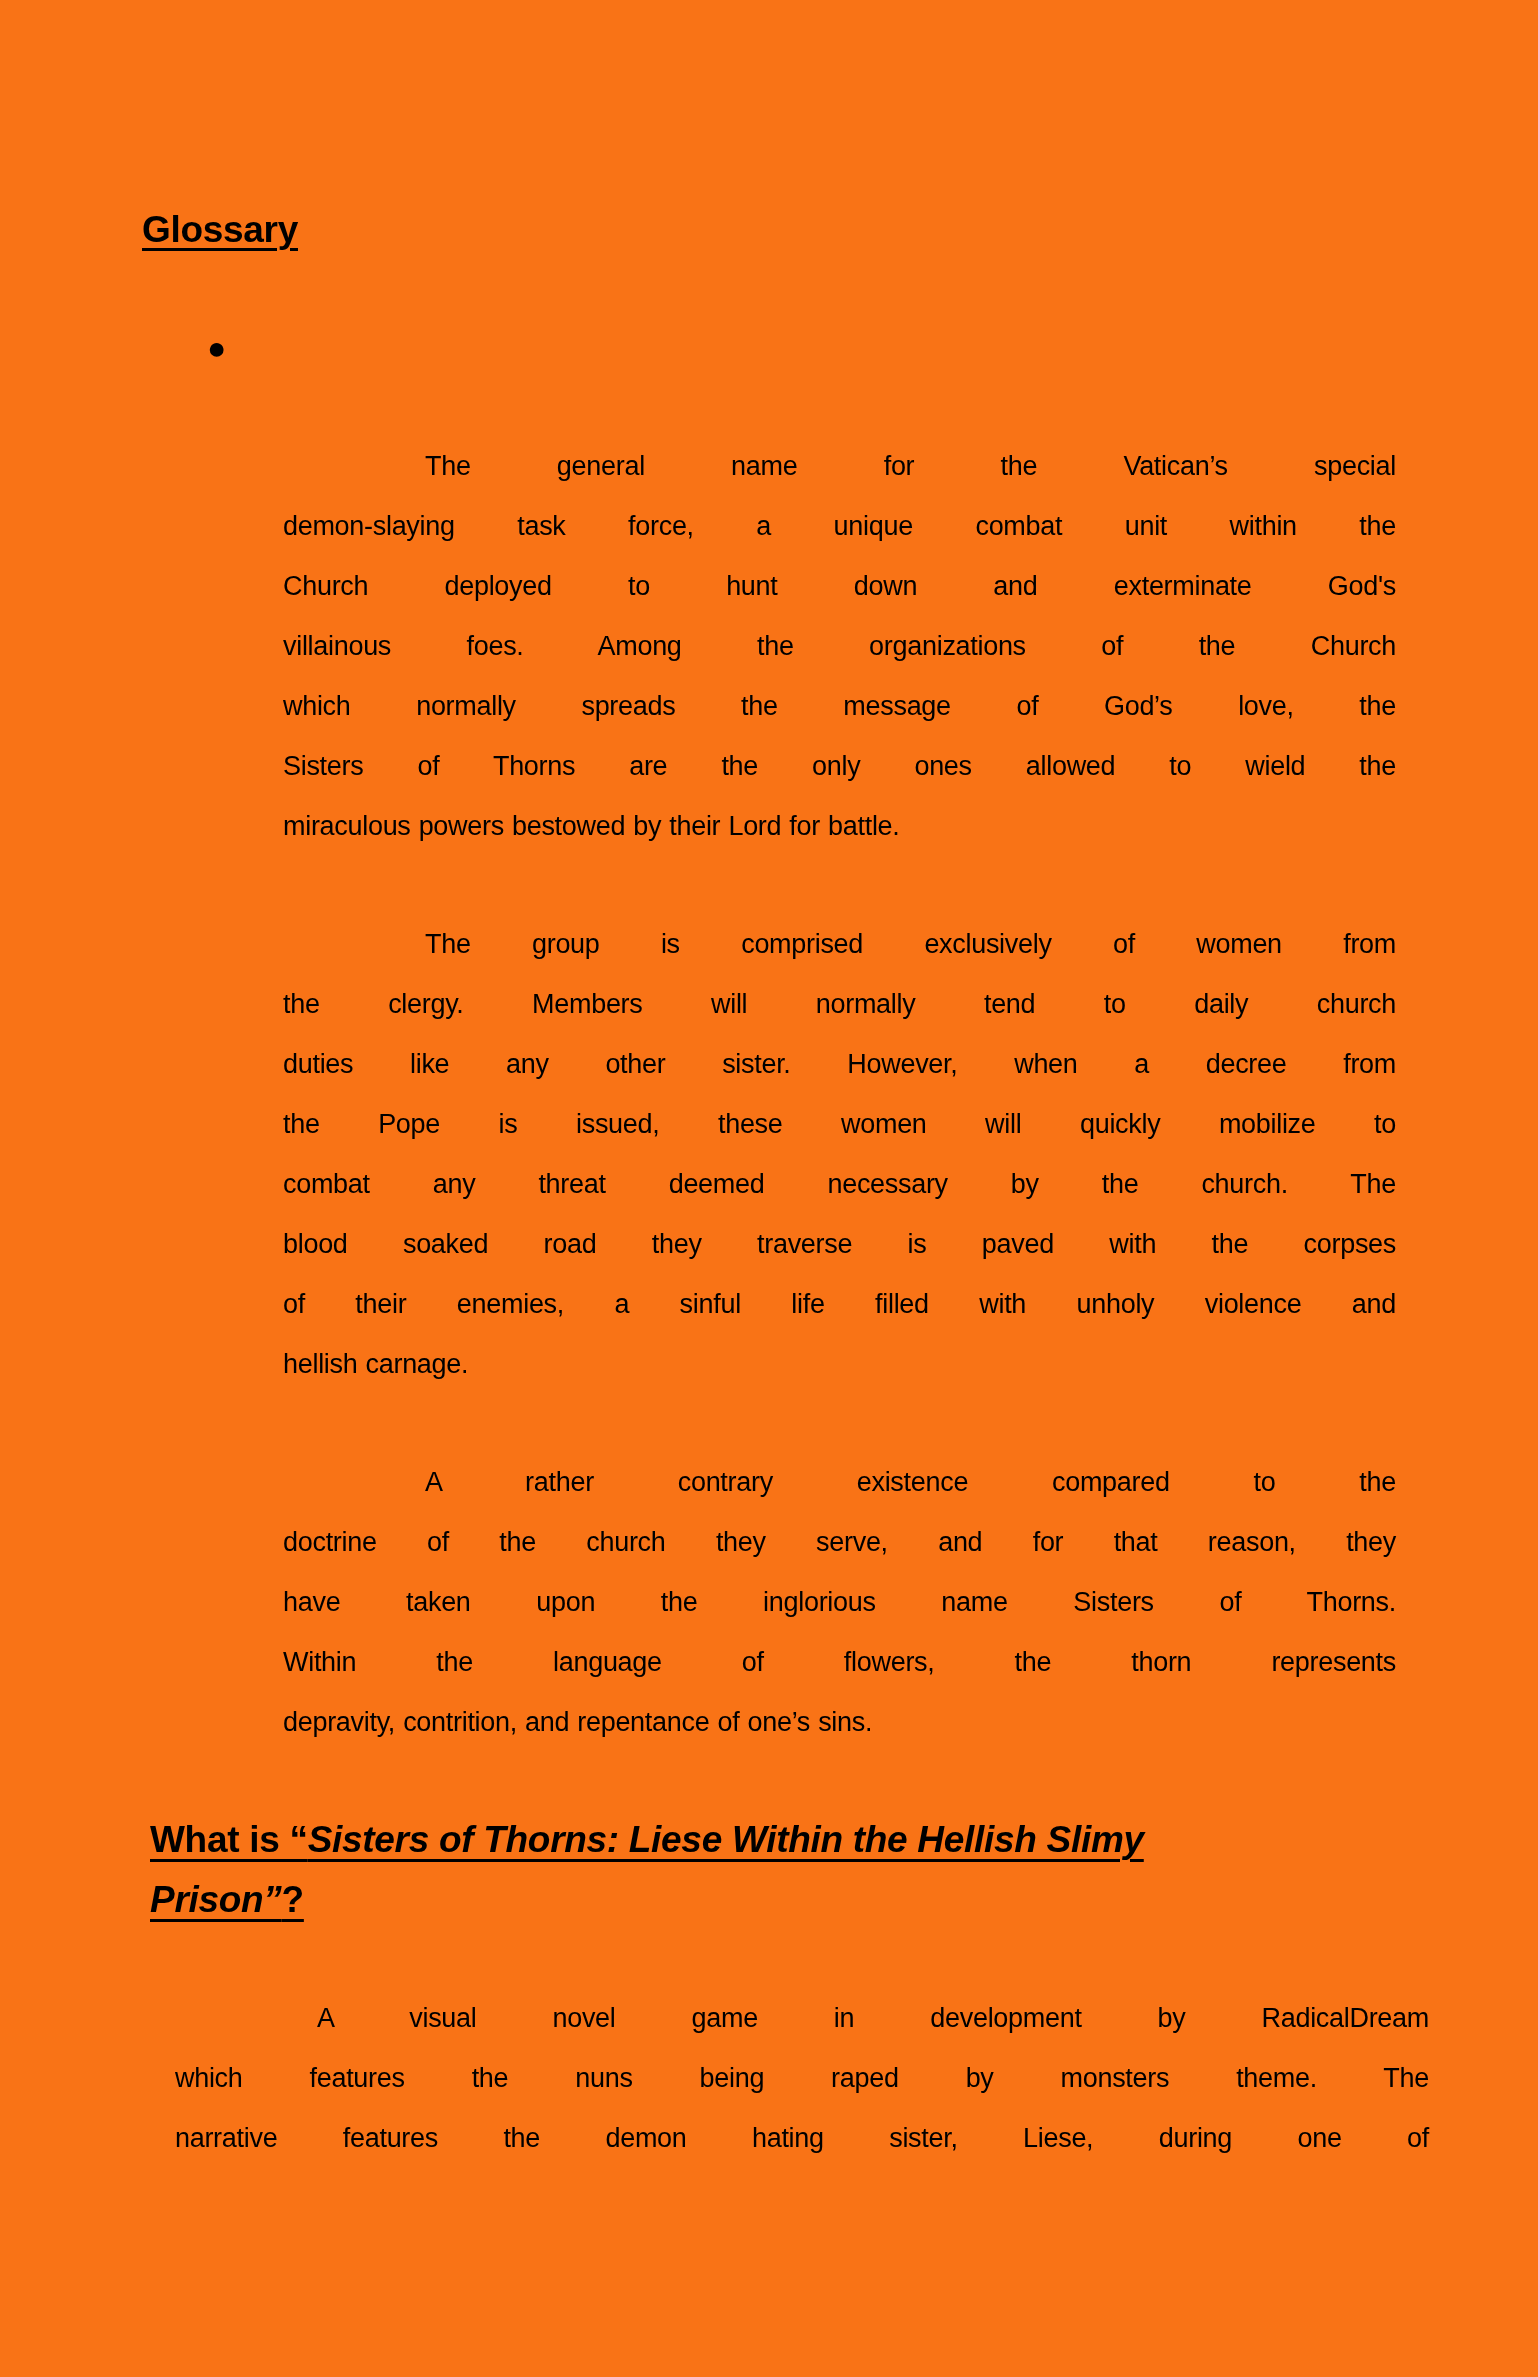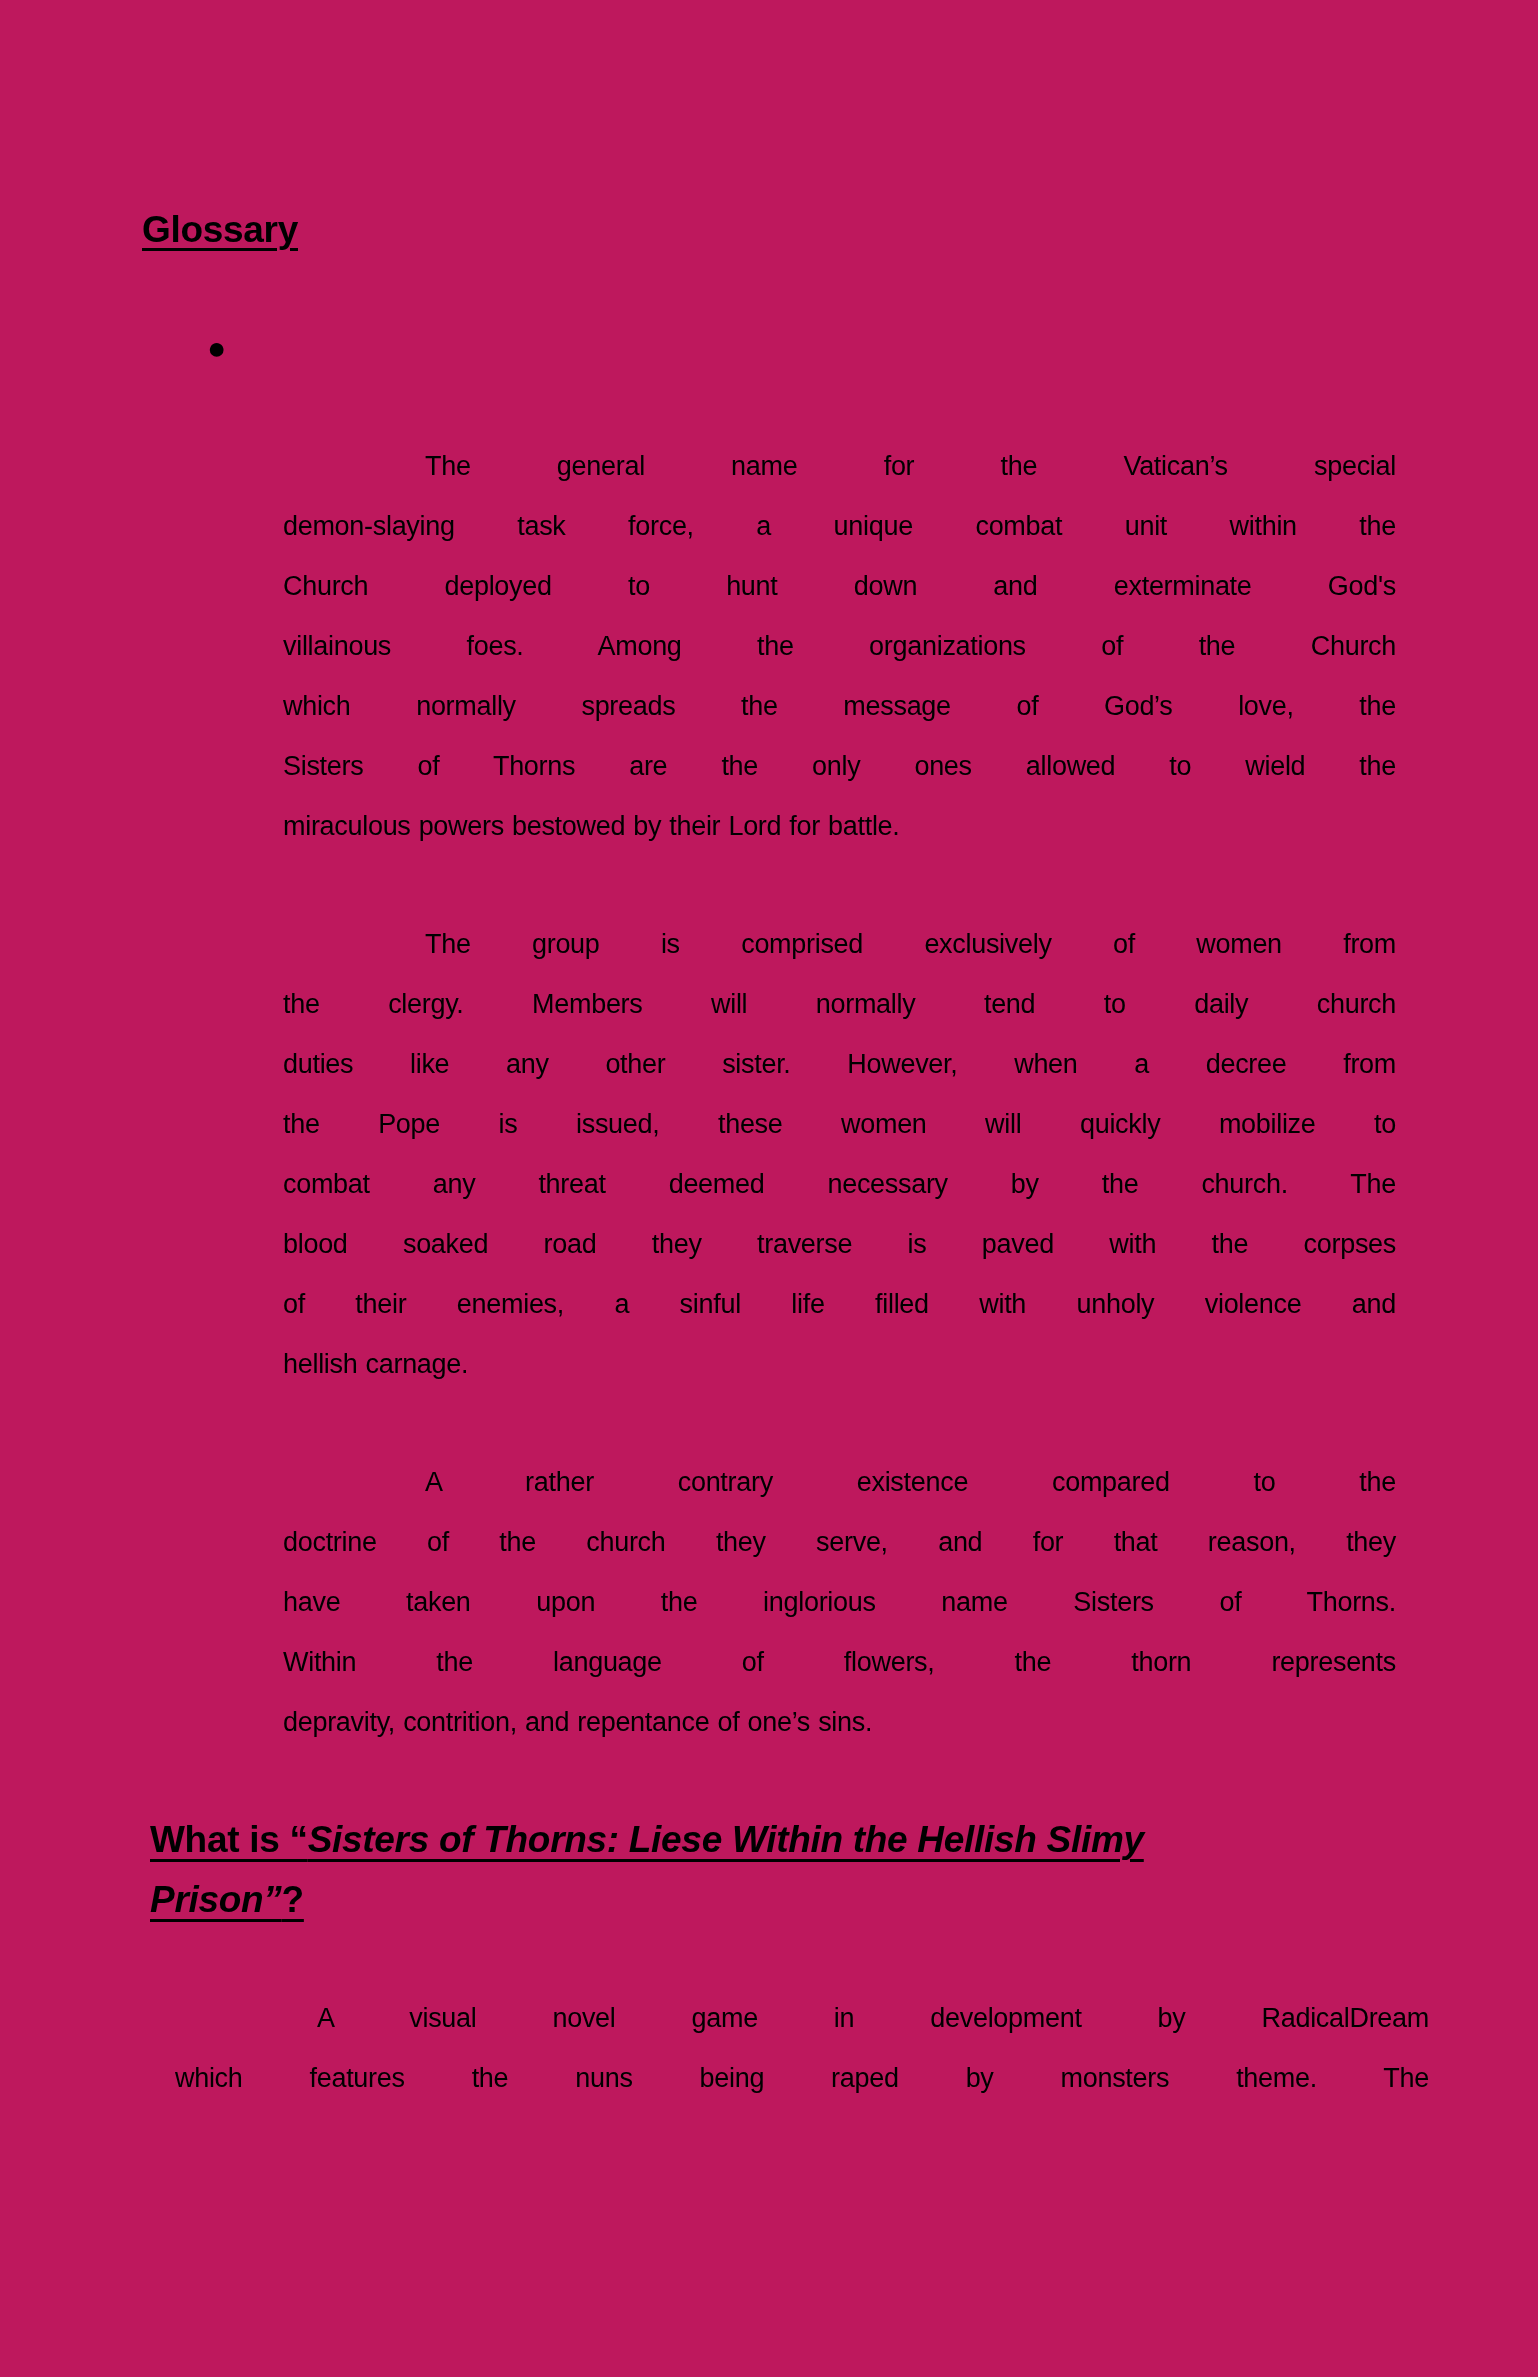--- a/index.html
+++ b/index.html
@@ -4,21 +4,21 @@
 <style>
   html, body {
     margin: 0;
     padding: 0;
     background: #ffffff;
   }
   .page {
     position: relative;
     width: 1538px;
     height: 2377px;
-    background: #be185d;
+    background: #f97316;
     color: #000000;
     font-family: "Liberation Sans", "DejaVu Sans", sans-serif;
     box-sizing: border-box;
     padding: 200px 143px 0 142px;
     overflow: hidden;
   }
   .h1 {
     font-size: 37px;
     font-weight: bold;
     text-decoration: underline;
@@ -129,16 +129,17 @@
     </div>
 
   <div class="h2">
       <div class="hline"><span>What is “</span><span class="it">Sisters of Thorns: Liese Within the Hellish Slimy</span></div>
       <div class="hline"><span class="it">Prison”</span><span>?</span></div>
     </div>
 
   <div class="para fullw">
       <div class="jline indent">A visual novel game in development by RadicalDream</div>
       <div class="jline">which features the nuns being raped by monsters theme. The</div>
+      <div class="jline">narrative features the demon hating sister, Liese, during one of</div>
     </div>
 
 </div>
 
 
 </body></html>

